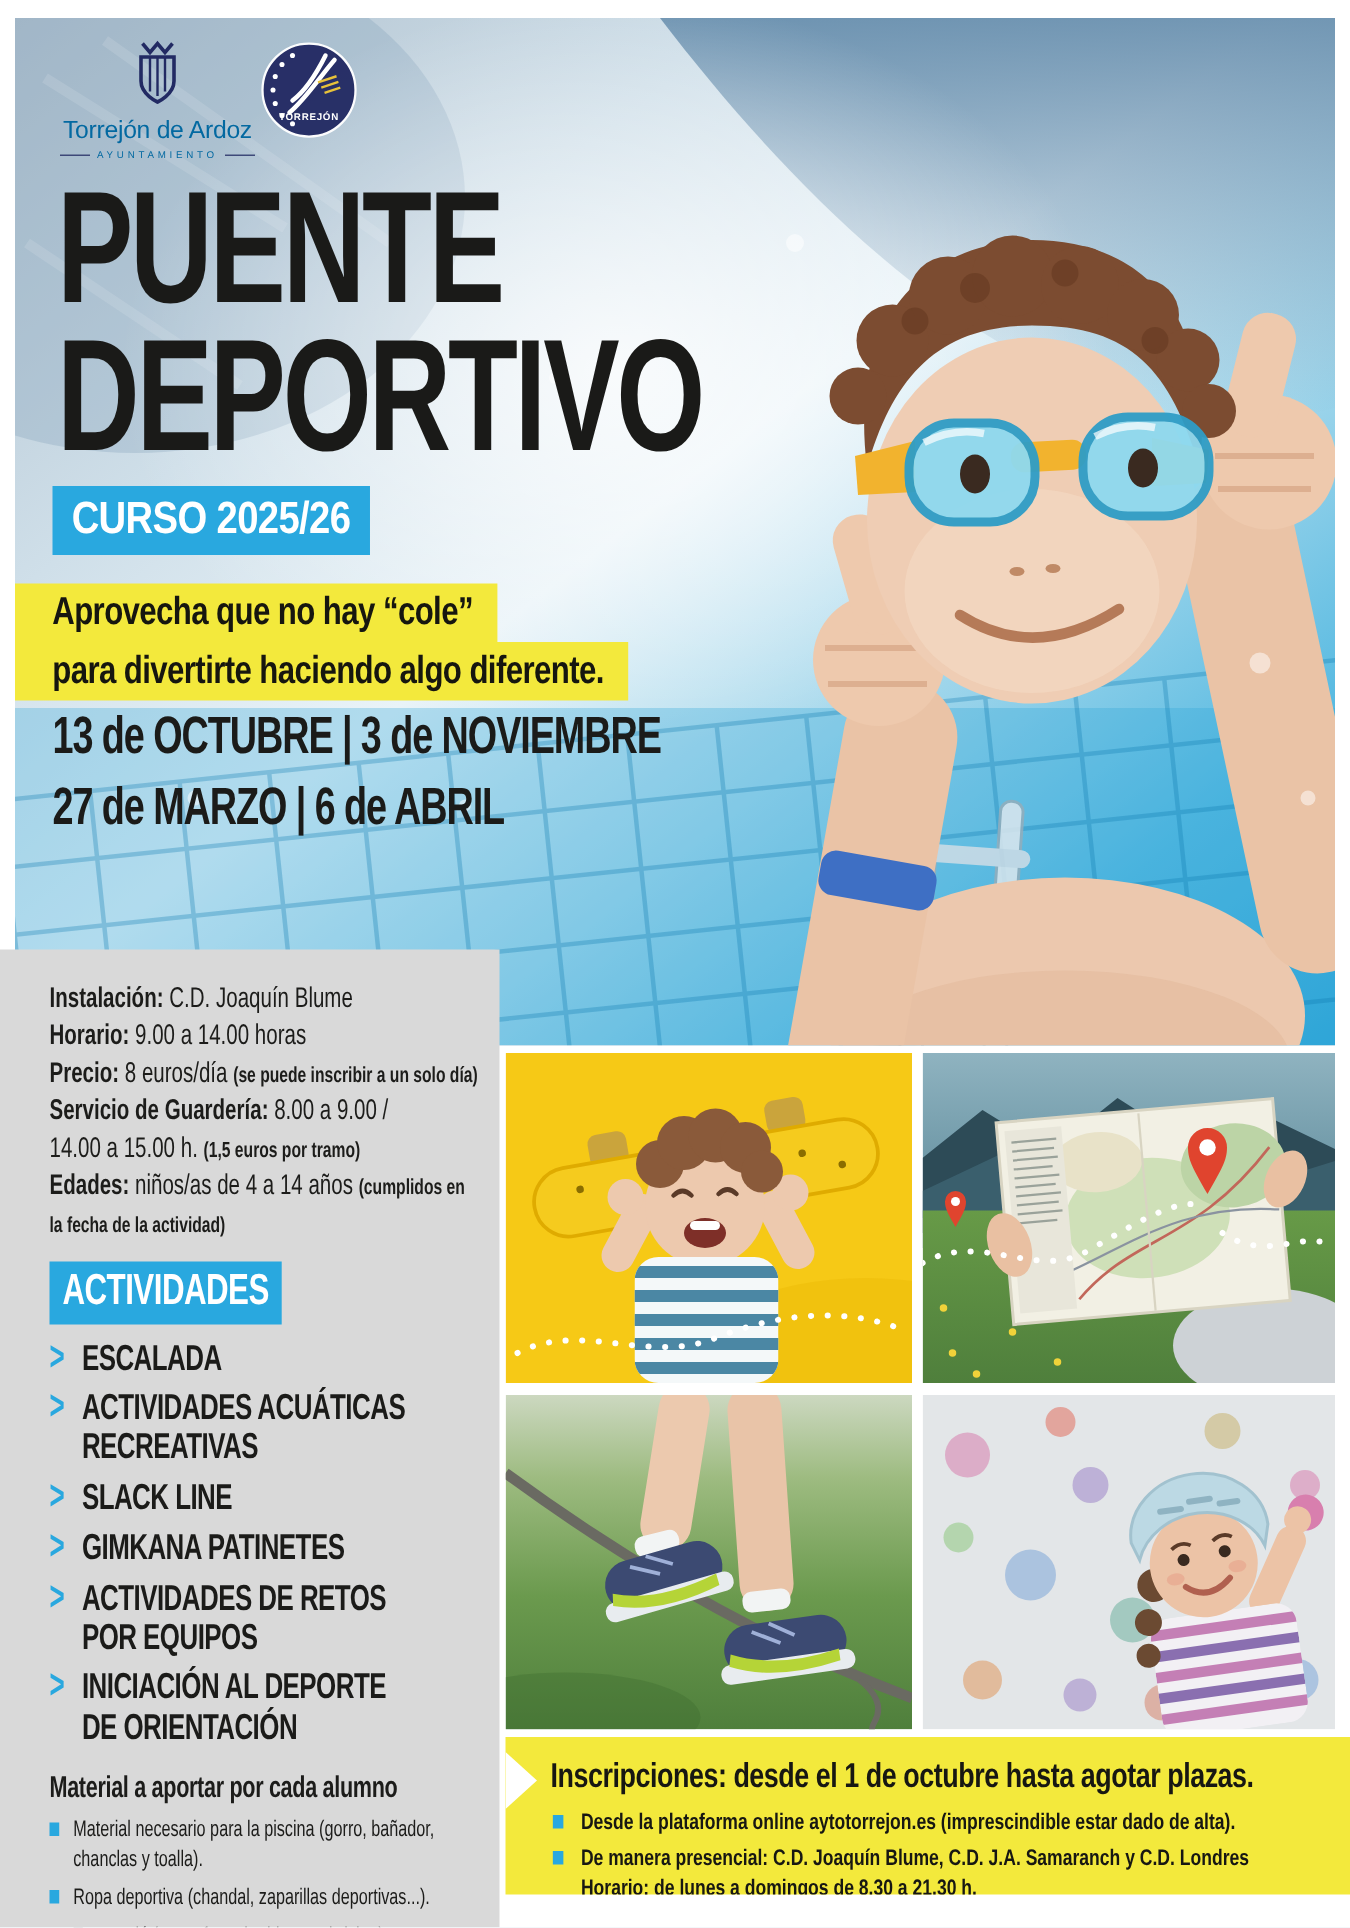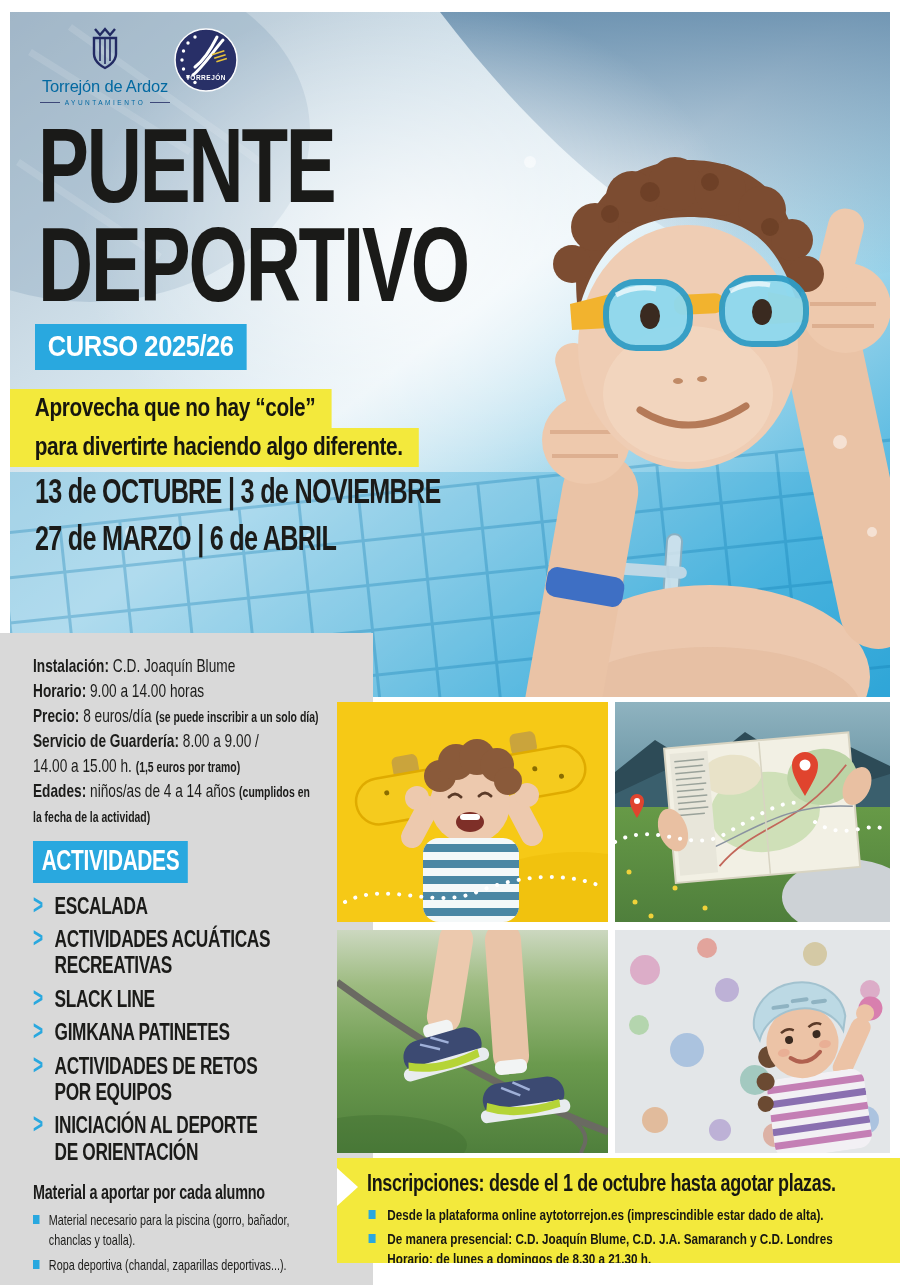--- a/index.html
+++ b/index.html
@@ -18,21 +18,21 @@
          color:#1a1a18;letter-spacing:-3px;transform:scaleX(.72);transform-origin:0 0;white-space:nowrap;}
   .course{position:absolute;left:25px;top:312px;transform:scaleX(.85);transform-origin:0 0;}
   .course-inner{display:inline-block;background:#29a8df;color:#ffffff;font-weight:700;font-size:30px;
                 padding:5px 15px 7px;letter-spacing:-0.5px;white-space:nowrap;}
   .tagline{position:absolute;left:0;top:377px;transform:scaleX(.8);transform-origin:0 0;}
   .tag-row{display:table;background:#f3e93c;color:#16160f;font-weight:700;font-size:26px;line-height:1;
            padding:5px 20px 8px 31px;white-space:nowrap;letter-spacing:-0.5px;}
   .dates{position:absolute;left:25px;top:456px;font-weight:700;font-size:35px;line-height:1.34;color:#1b1b19;
          letter-spacing:-1px;transform:scaleX(.72);transform-origin:0 0;white-space:nowrap;}
   
-  .panel{position:absolute;left:0;top:633px;width:333px;height:652px;background:#d9d9d9;overflow:hidden;padding-left:40px;}
+  .panel{position:absolute;left:0;top:633px;width:333px;height:652px;background:#d9d9d9;overflow:hidden;}
   .panel-inner{position:absolute;left:33px;top:20px;width:396px;transform:scaleX(.72);transform-origin:0 0;}
   .iline{font-size:19px;line-height:1.32;white-space:nowrap;font-weight:400;}
   .iline b{font-weight:700;}
   .note{font-size:14.5px;font-weight:700;}
   .act-header{display:inline-block;background:#29a8df;color:#ffffff;font-weight:700;font-size:29px;
               padding:3px 12px 6px;margin-top:12px;letter-spacing:-0.5px;}
   .act-list{margin-top:10px;}
   .act-item{position:relative;padding-left:30px;font-weight:700;font-size:24px;line-height:1.1;
             color:#1b1b19;margin-bottom:7px;letter-spacing:-0.5px;white-space:nowrap;}
   .act-item .chev{position:absolute;left:0;top:-1px;color:#29a8df;display:inline-block;transform:scaleY(1.15);}

